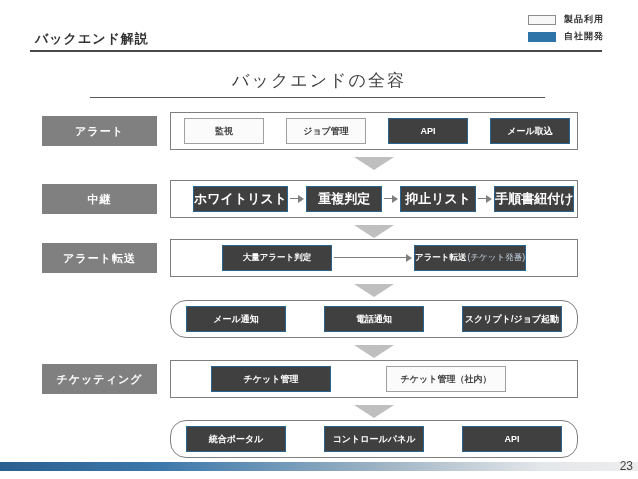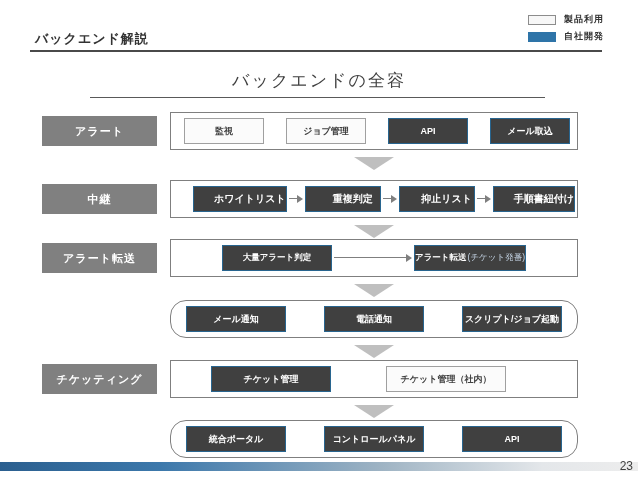--- a/index.html
+++ b/index.html
@@ -31,21 +31,21 @@
 
   .node{height:26px;box-sizing:border-box;display:flex;align-items:center;justify-content:center;
     font-size:9px;font-weight:bold;white-space:nowrap;text-align:center;}
   .node.inhouse{background:#404040;color:#fff;border:1px solid #28658f;}
   .node.product{background:#fbfbfb;color:#404040;border:1px solid #a0a0a0;}
   .node .suffix{color:#c9d9ea;font-weight:normal;margin-left:1px;}
 
   .row-0 .row-content{justify-content:space-between;padding:0 13px;gap:22px;}
   .row-0 .node{flex:0 0 80px;}
   .row-1 .row-content{justify-content:space-between;padding:0 22px;}
-  .row-1 .node{flex:0 0 76px;font-size:10px;padding-left:20px;}
+  .row-1 .node{flex:0 0 76px;font-size:13px;}
   .row-2 .row-content{justify-content:center;}
   .row-2 .node{flex:0 0 110px;font-size:8.5px;}
   .row-3 .row-content,.row-5 .row-content{justify-content:space-between;padding:16px 15px;border-radius:16px;}
   .row-3 .node,.row-5 .node{flex:0 0 100px;}
   .row-4 .row-content{justify-content:flex-start;padding-left:40px;gap:55px;}
   .row-4 .node{flex:0 0 120px;}
 
   .connector{position:relative;flex:1 1 auto;min-width:14px;height:10px;margin:0 2px;}
   .row-2 .connector{flex:0 0 78px;}
   .connector .line{position:absolute;left:0;right:5px;top:4px;height:1px;background:#7f7f7f;}

